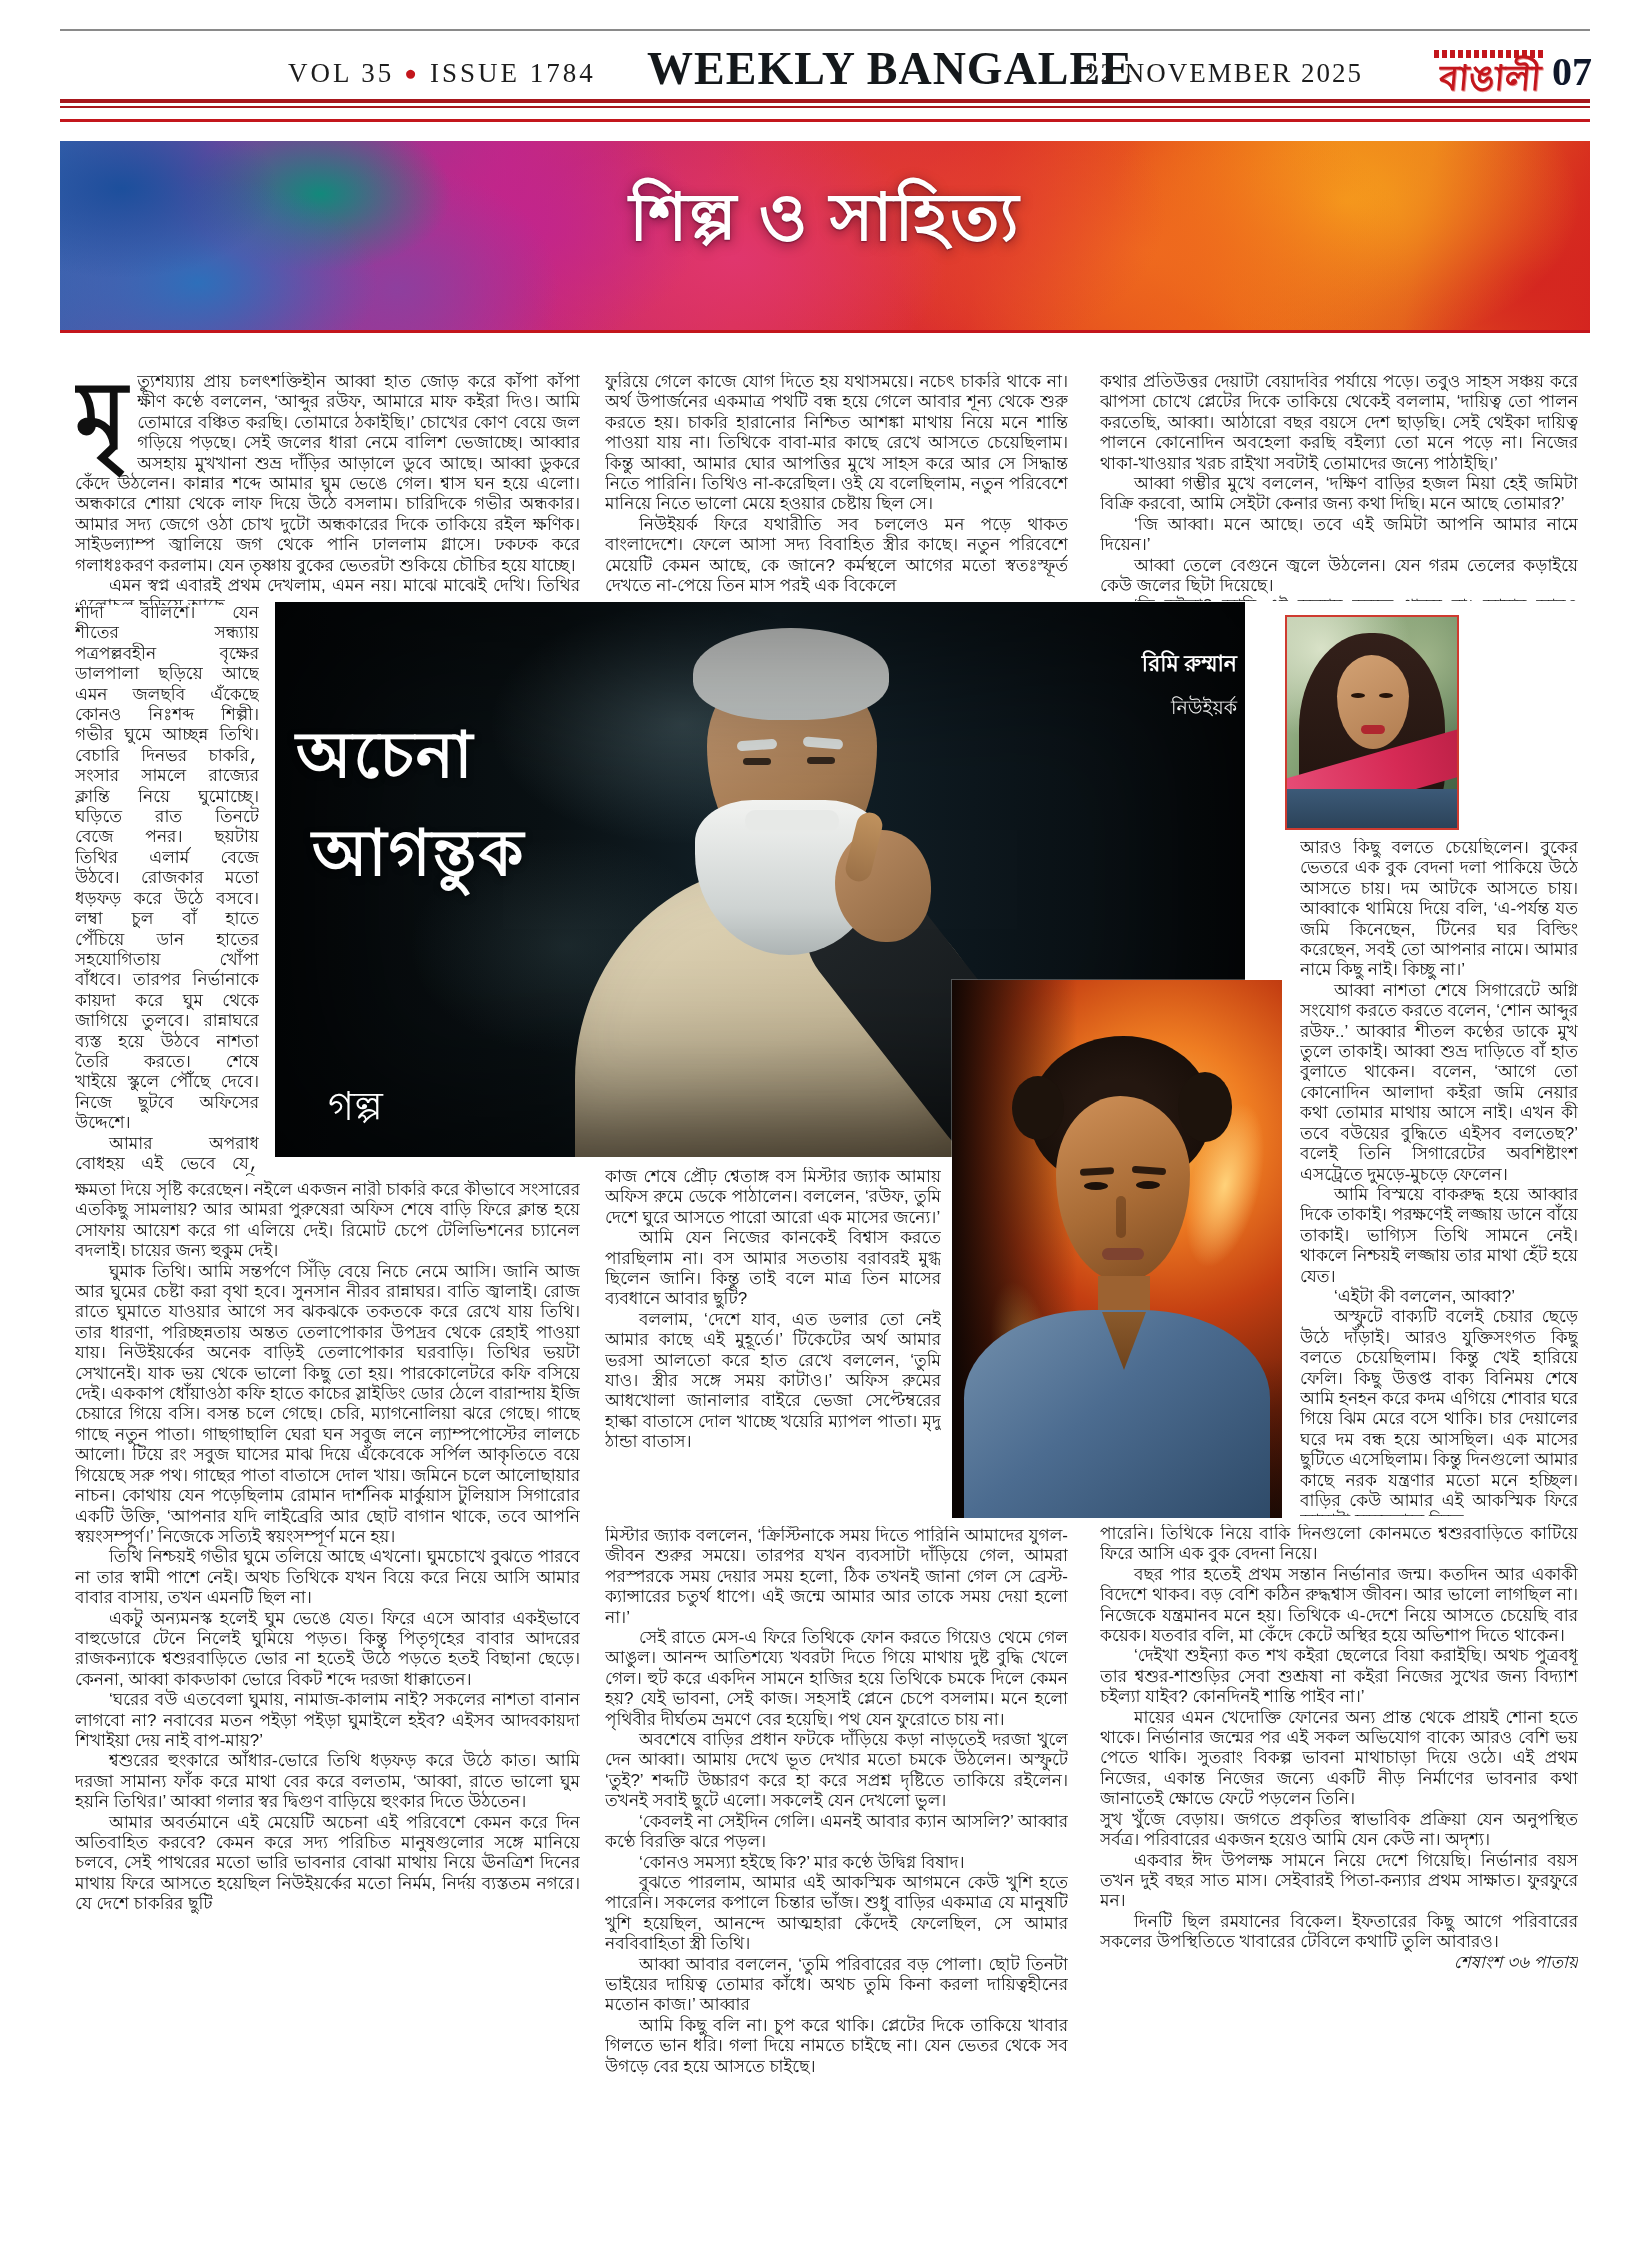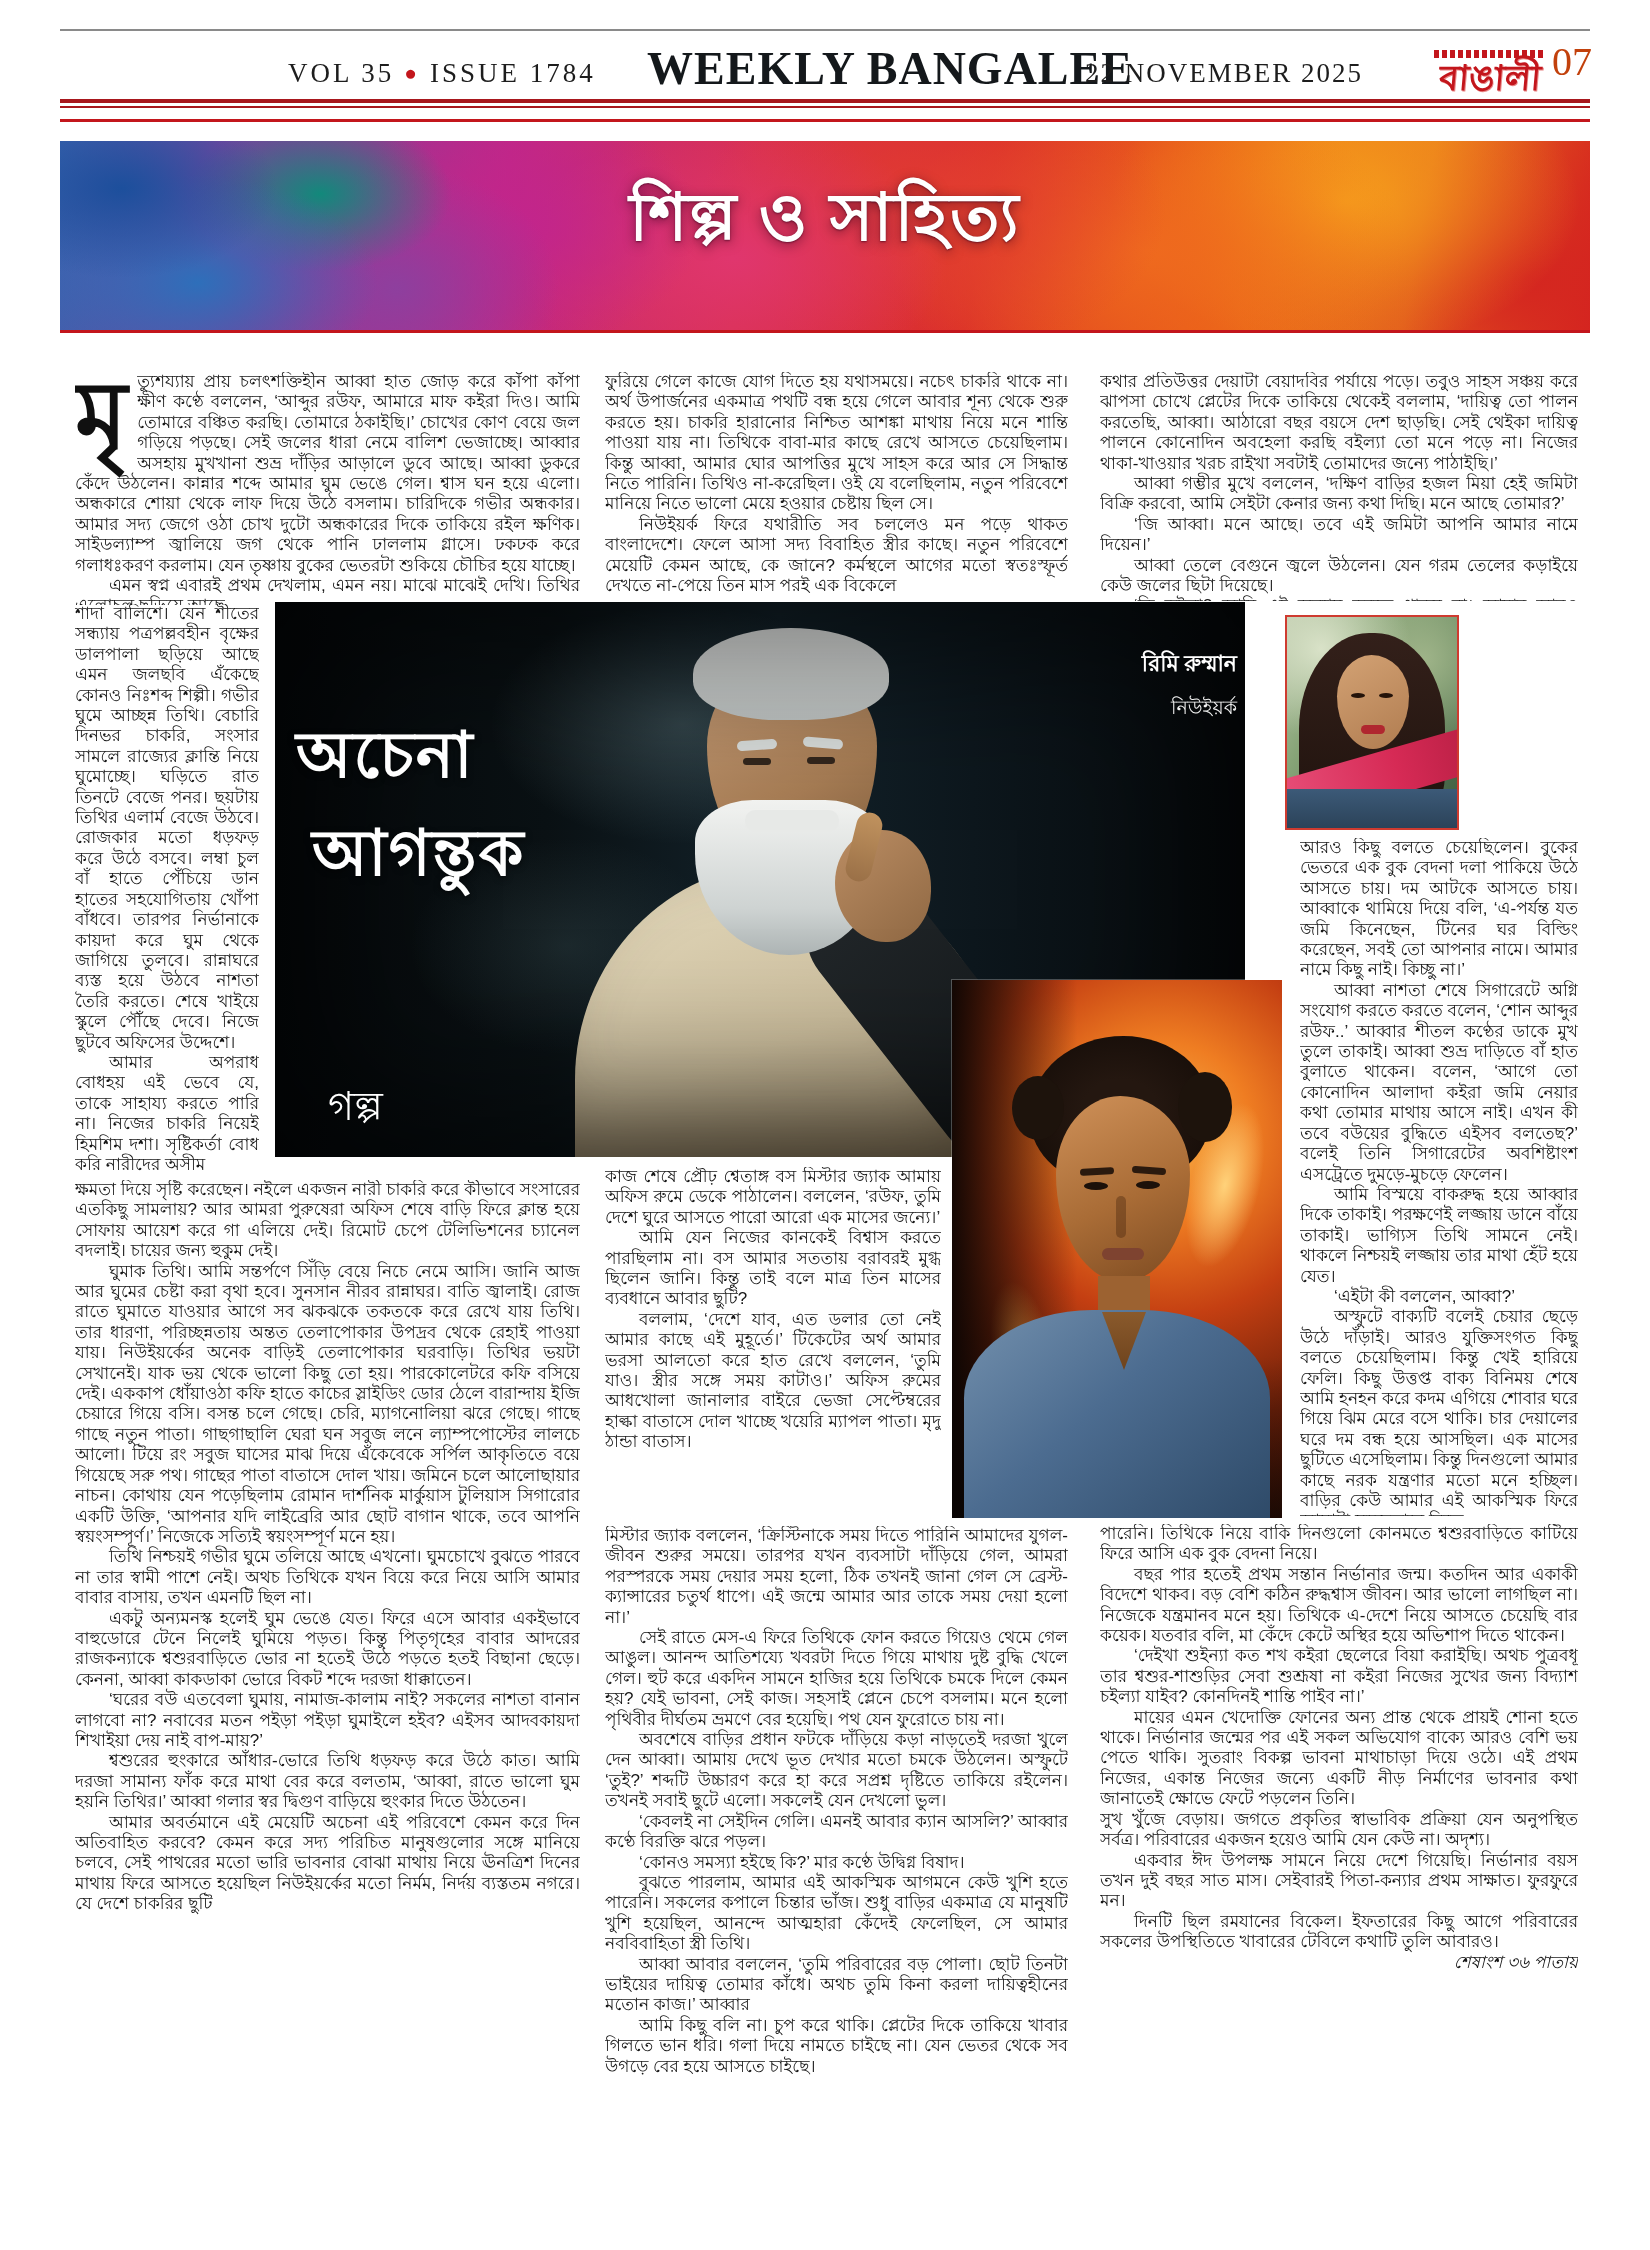--- a/index.html
+++ b/index.html
@@ -15,22 +15,22 @@
        font-family:"Liberation Serif","DejaVu Serif",serif;font-size:46px;font-weight:bold;
        color:#14181b;letter-spacing:1px;white-space:nowrap;}
   .date{left:1085px;top:58px;font-family:"Liberation Serif","DejaVu Serif",serif;font-size:27px;
        letter-spacing:2px;color:#1d1d1d;white-space:nowrap;}
   .logo{left:1420px;top:50px;width:140px;height:52px;}
   .logo-tiny{width:112px;height:8px;margin:0 auto 2px auto;
        background:repeating-linear-gradient(90deg,#c3161c 0 5px,rgba(255,255,255,0) 5px 8px);}
   .logo-word{font-size:35px;line-height:38px;font-weight:bold;color:#c3161c;text-align:center;
        font-family:"Liberation Serif","DejaVu Serif",serif;transform:skewX(-5deg);
        text-shadow:1px 1px 0 #e98a8a;}
-  .pageno{left:1552px;top:38px;font-family:"Liberation Serif","DejaVu Serif",serif;
-       font-size:40px;font-weight:normal;color:#c2410c;}
+  .pageno{left:1552px;top:48px;font-family:"Liberation Serif","DejaVu Serif",serif;
+       font-size:40px;font-weight:bold;color:#0f172a;}
   .rule-red-a{left:60px;top:99px;width:1530px;height:4px;background:#a8171d;}
   .rule-red-b{left:60px;top:106px;width:1530px;height:2px;background:#a8171d;}
   .rule-banner{left:60px;top:119px;width:1530px;height:3px;background:#c3161c;}
   
   .banner{left:60px;top:141px;width:1530px;height:189px;border-bottom:3px solid #c3161c;
     background:
       radial-gradient(ellipse 260px 150px at 4% 25%, #1c4f9c 0%, rgba(28,79,156,0) 60%),
       radial-gradient(ellipse 300px 180px at 9% 75%, #2e6fba 0%, rgba(46,111,186,0) 60%),
       radial-gradient(ellipse 220px 130px at 17% 28%, #12897b 0%, rgba(18,137,123,0) 60%),
       radial-gradient(ellipse 250px 190px at 22% 78%, #8e3f9e 0%, rgba(142,63,158,0) 65%),
@@ -42,21 +42,21 @@
       radial-gradient(ellipse 420px 280px at 96% 72%, #d42520 0%, rgba(212,37,32,0) 70%),
       linear-gradient(100deg,#3a63ae 0%,#7d3f9b 13%,#c02787 29%,#d8304e 45%,#d92b28 60%,#e85c17 75%,#ef8f1a 88%,#d6231f 100%);}
   .banner-title{position:absolute;left:0;top:26px;width:100%;text-align:center;color:#ffffff;
       font-size:66px;font-weight:bold;letter-spacing:2px;
       text-shadow:0 3px 12px rgba(45,0,25,.55), 0 1px 2px rgba(60,0,30,.6);}
   
   .col{font-size:17px;line-height:20.4px;text-align:justify;color:#161616;overflow:hidden;}
   .col .p{text-indent:34px;margin:0;}
   .col .p.flush{text-indent:0;}
   .c1a{left:75px;top:372px;width:505px;height:233px;}
-  .c1b{left:75px;top:604px;width:184px;height:572px;}
+  .c1b{left:75px;top:604px;width:184px;height:572px;font-family:Liberation Mono, monospace;}
   .c1c{left:75px;top:1180px;width:505px;height:975px;}
   .c2a{left:605px;top:372px;width:463px;height:229px;}
   .c2b{left:605px;top:1167px;width:336px;height:335px;}
   .c2c{left:605px;top:1526px;width:463px;height:628px;}
   .c3a{left:1100px;top:372px;width:478px;height:229px;}
   .c3b{left:1468px;top:604px;width:110px;height:226px;}
   .c3c{left:1300px;top:838px;width:278px;height:678px;}
   .c3d{left:1100px;top:1524px;width:478px;height:630px;}
   .dropcap{float:left;font-size:94px;line-height:76px;padding:6px 10px 0 0;font-weight:600;color:#101010;}
   .endnote{font-style:italic;float:right;padding-left:14px;}

